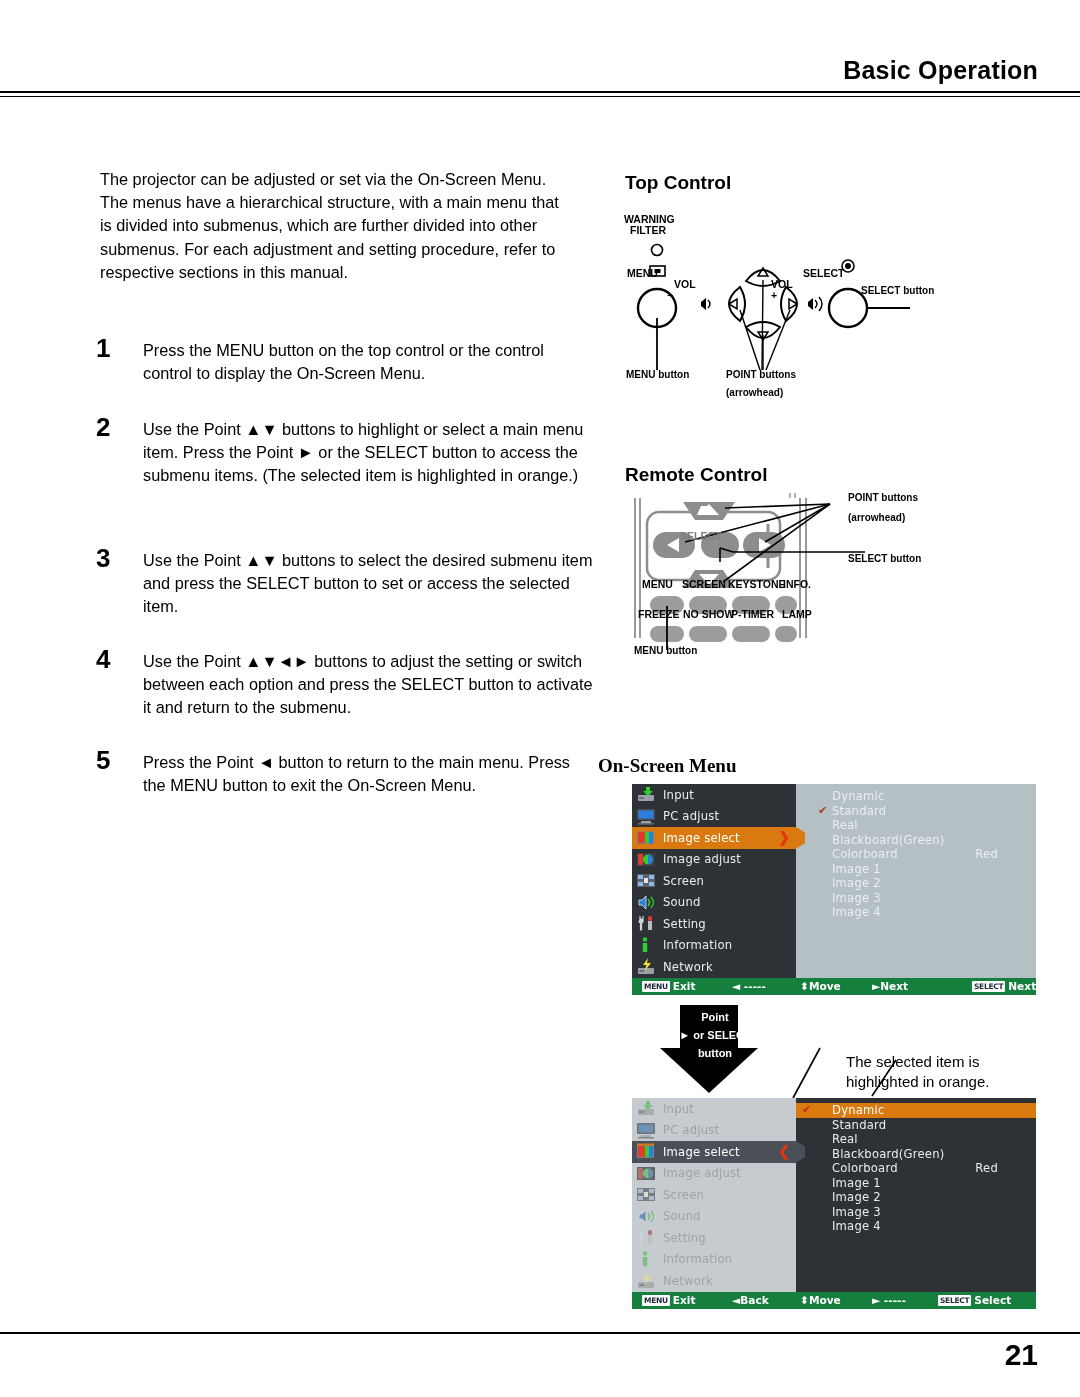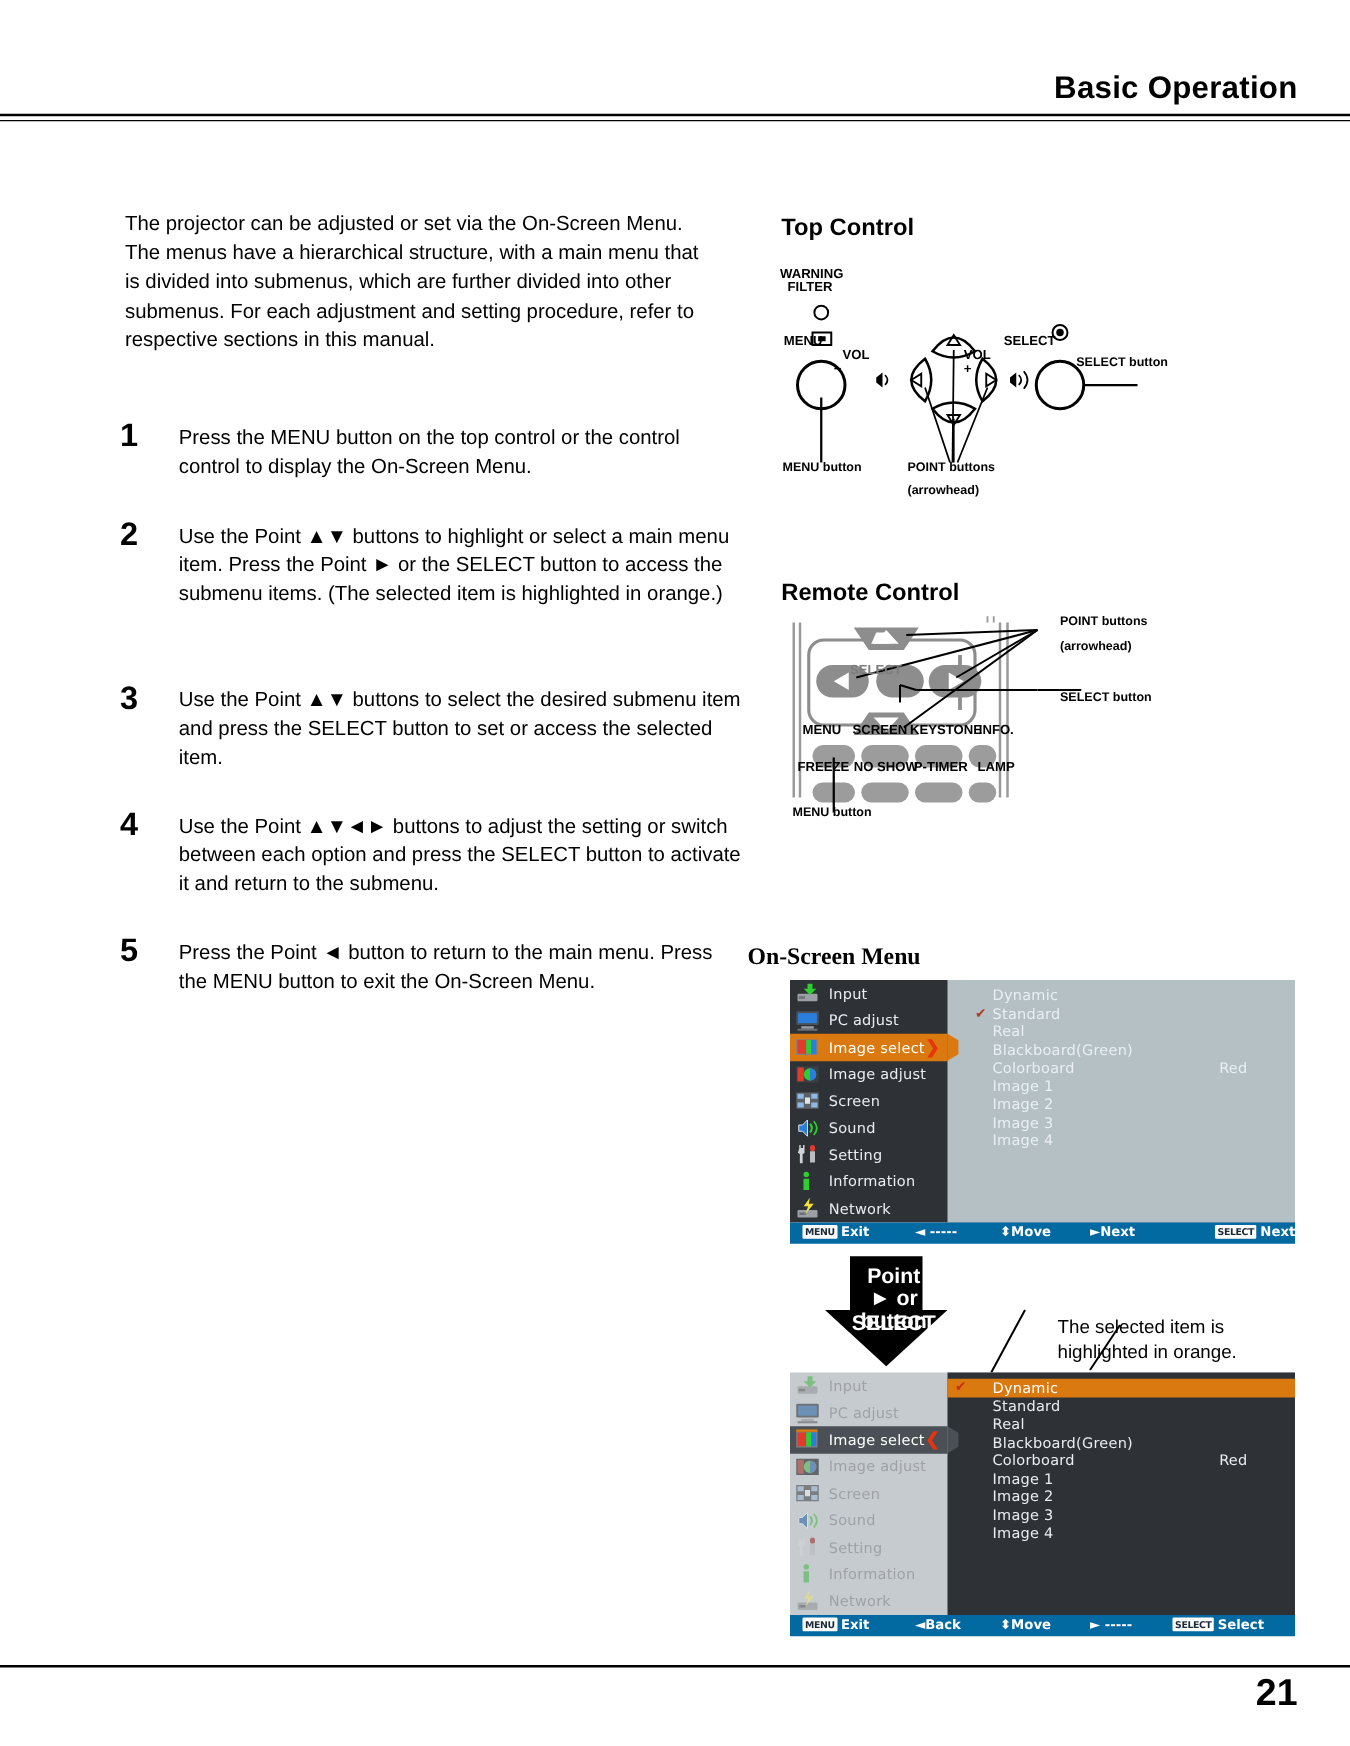--- a/index.html
+++ b/index.html
@@ -34,41 +34,41 @@
   #t-rem{left:625px;top:464px;}
   #t-osd{left:598px;top:755px;font-family:Liberation Serif, serif;}
 
   .diag{position:absolute;}
   .lbl{position:absolute;font-size:10px;font-weight:bold;white-space:nowrap;}
   .lbl.sm{font-size:10.5px;font-weight:bold;}
 
   
   .osd{position:absolute;}
   .osd .body{display:flex;}
-  .osd .left{width:126px;}
+  .osd .left{width:164px;}
   .osd .right{flex:1;}
   .mrow{height:21.5px;display:flex;align-items:center;padding-left:4px;position:relative;}
   .mrow .ico{width:20px;height:17px;margin-right:7px;flex:0 0 20px;position:relative;}
   .mrow .mlbl{font-size:11.6px;letter-spacing:.2px;font-family:"DejaVu Sans",sans-serif;}
   .arrow-r{position:absolute;right:6px;top:3px;color:#e8340c;font-size:14px;font-weight:bold;line-height:1;}
 
   .sub{height:14.5px;display:flex;align-items:center;font-size:11.6px;
        font-family:"DejaVu Sans",sans-serif;letter-spacing:.2px;position:relative;padding-left:20px;}
   .sub .chk{position:absolute;left:6px;top:0px;font-size:11px;}
   .sub .val{position:absolute;right:38px;}
 
   .footbar{height:17px;display:flex;align-items:center;font-size:10.6px;font-weight:bold;
-           font-family:"DejaVu Sans",sans-serif;color:#fff;background:#0369a1;}
+           font-family:"DejaVu Sans",sans-serif;color:#fff;background:#15803d;}
   .footbar .cell{position:absolute;white-space:nowrap;}
   .kbox{display:inline-block;background:#fff;color:#1b2a38;font-size:7.5px;font-weight:bold;
         padding:1px 2px;border-radius:1px;margin-right:3px;vertical-align:1px;letter-spacing:-.3px;}
 
   
   .callout{position:absolute;}
-  .callout .ctxt{position:absolute;color:#fff;text-align:center;font-size:17px;font-weight:bold;width:100%;}
+  .callout .ctxt{position:absolute;color:#fff;text-align:center;font-size:11px;font-weight:bold;width:100%;}
 
   .ann{position:absolute;font-size:15px;line-height:20px;}
 
   .pg-rule{position:absolute;left:0;right:0;top:1332px;height:1.5px;background:#000;}
   .pg-num{position:absolute;right:42px;top:1338px;font-size:30px;font-weight:bold;}
 
   svg{display:block;overflow:visible;}
 </style>
 </head>
 <body>

